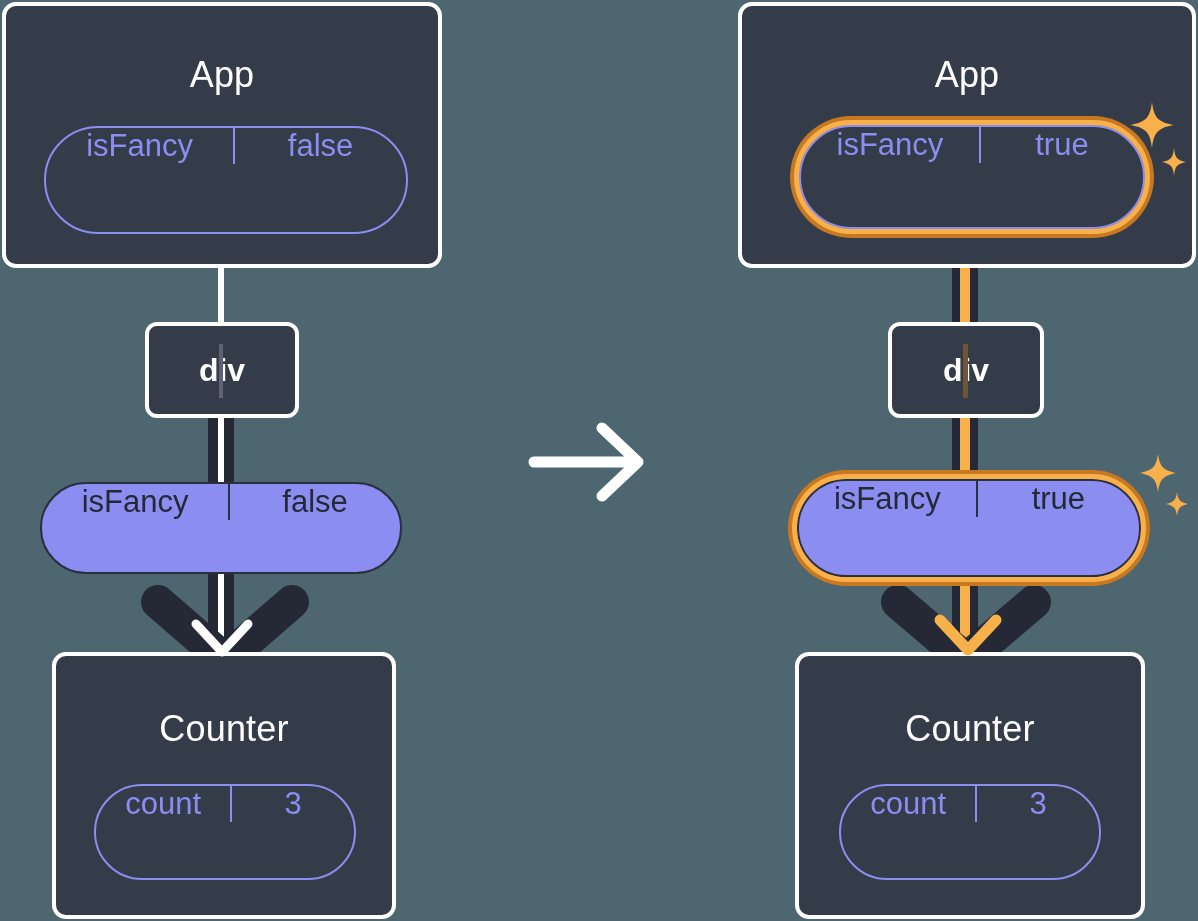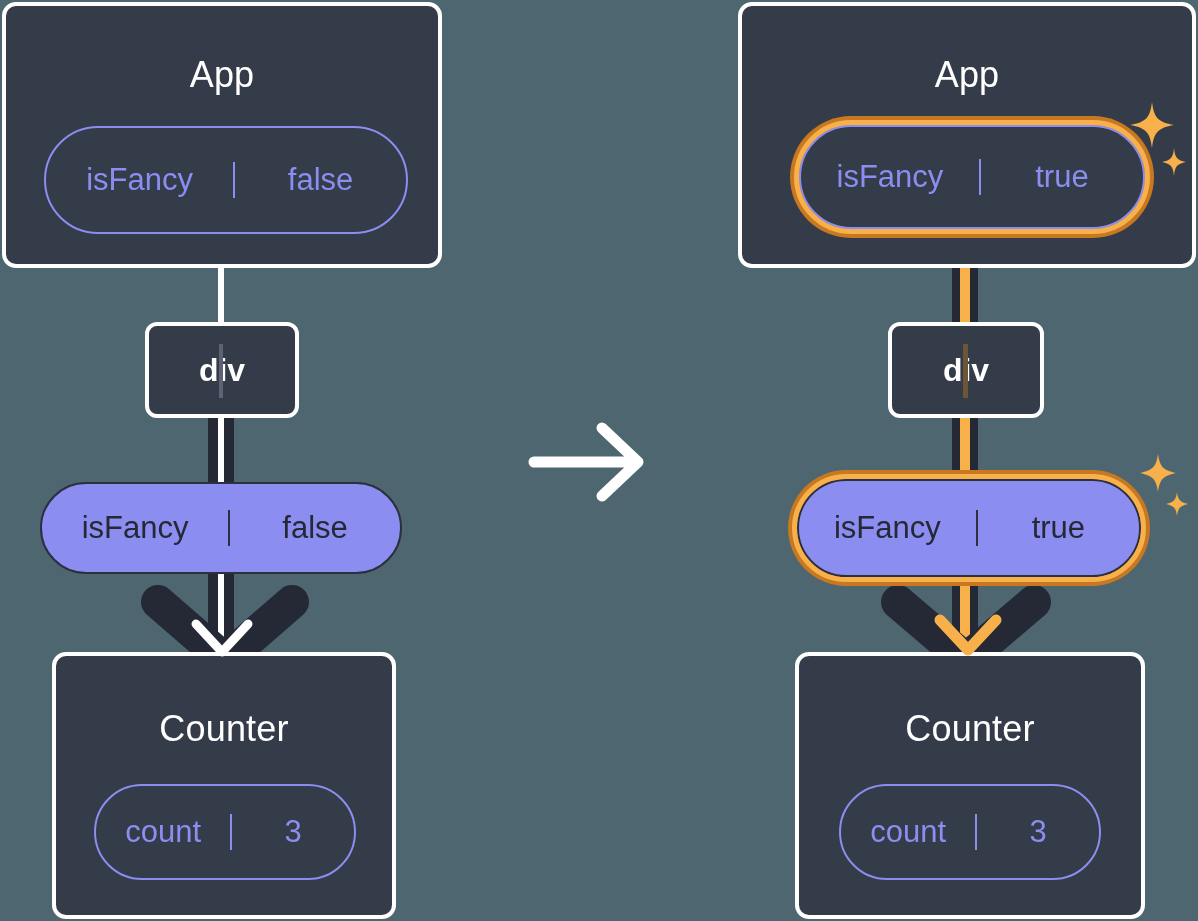--- a/index.html
+++ b/index.html
@@ -63,21 +63,21 @@
     position: absolute;
     box-sizing: border-box;
     display: flex;
     align-items: stretch;
     z-index: 35;
   }
   .pill-inner {
     position: relative;
     flex: 1;
     display: flex;
-    align-items: center;
+    align-items: flex-start;
     box-sizing: border-box;
     border-radius: 999px;
   }
   .pill-name, .pill-value {
     display: flex;
     align-items: center;
     justify-content: center;
     box-sizing: border-box;
     font-size: 31px;
     white-space: nowrap;

